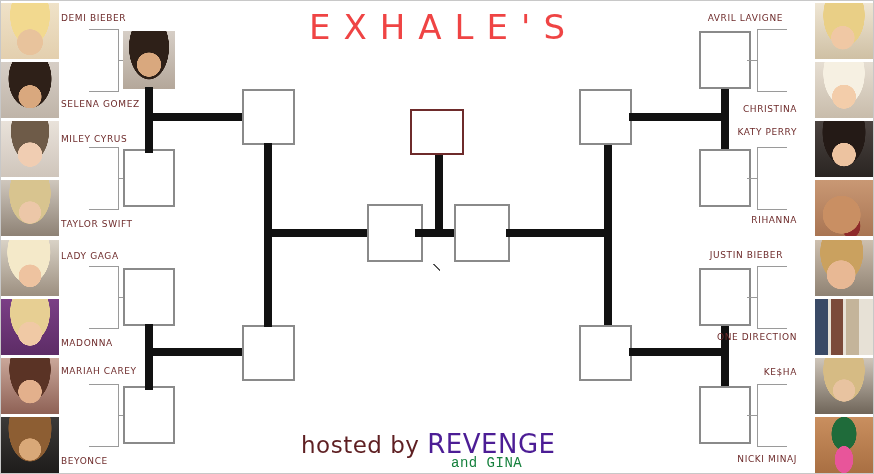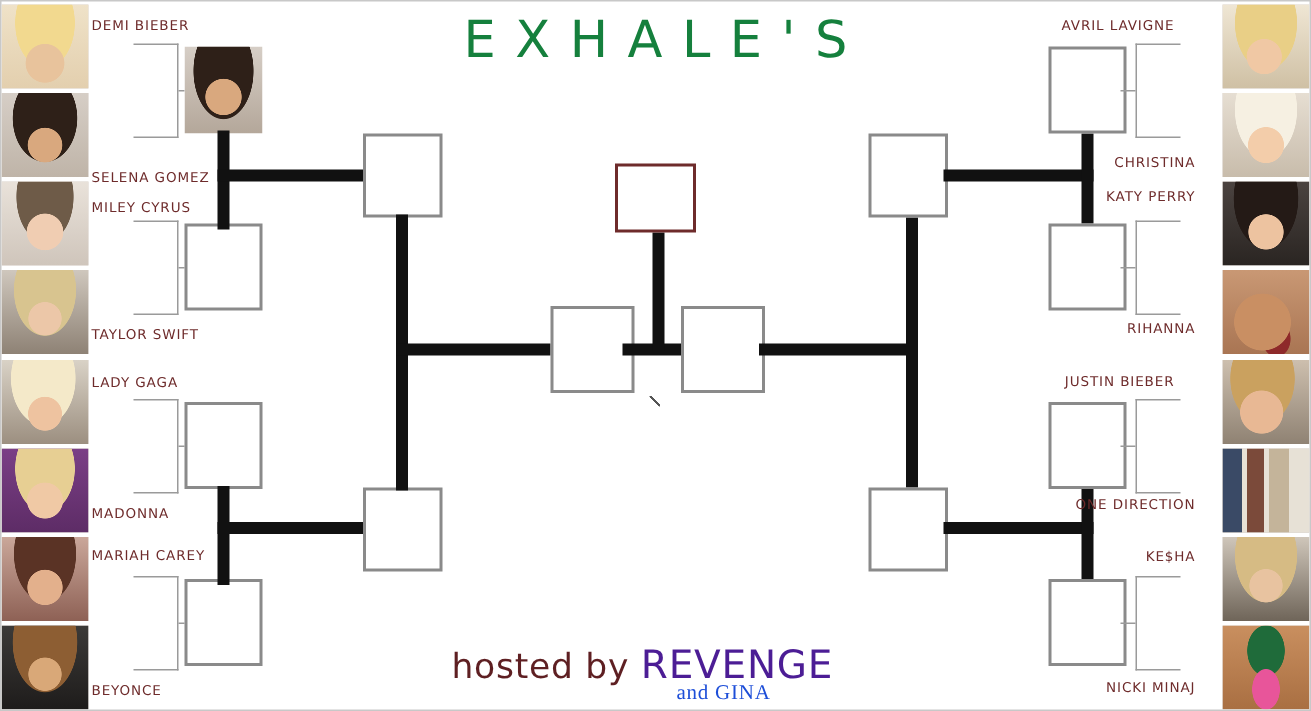--- a/index.html
+++ b/index.html
@@ -59,21 +59,21 @@
 
   
   .bar{position:absolute;background:#111111;}
   .bar.v{width:8px;}
   .bar.h{height:8px;}
 
   
   #title{
     position:absolute;left:0;right:0;top:6px;text-align:center;
     font-family:"DejaVu Sans", sans-serif;
-    font-size:34px;font-weight:400;color:#15803d;
+    font-size:34px;font-weight:400;color:#ef4444;
     letter-spacing:13px;
     text-indent:13px;
   }
   #subtitle{
     position:absolute;left:0;right:0;top:56px;text-align:center;
     font-family:"DejaVu Sans", sans-serif;
     font-size:21px;font-weight:400;color:#141414;
     letter-spacing:1.5px;
   }
   #host{
@@ -83,22 +83,22 @@
   #host .hostedby{
     font-family:"DejaVu Sans", sans-serif;
     font-size:23px;color:#5e1f22;letter-spacing:0.5px;
   }
   #host .revenge{
     font-family:"DejaVu Sans", sans-serif;
     font-size:26px;color:#4c1d95;letter-spacing:0.5px;
   }
   #host .andgina{
     display:block;margin-top:-4px;margin-left:150px;
-    font-family:Liberation Serif, serif;
-    font-size:14px;color:#1d4ed8;letter-spacing:0.5px;
+    font-family:Liberation Mono, monospace;
+    font-size:14px;color:#15803d;letter-spacing:0.5px;
   }
   .tickmark{
     position:absolute;width:7px;height:7px;
     background:linear-gradient(45deg,transparent 44%,#555 44%,#555 60%,transparent 60%);
   }
 
   
   .face{background-repeat:no-repeat;}
 </style>
 </head>
@@ -127,21 +127,21 @@
       <div class="face" id="ph-l5" style="background: radial-gradient(circle at 50% 62%, rgb(240, 201, 165) 0px, rgb(240, 201, 165) 26%, transparent 27%) 0% 0% / cover, radial-gradient(at 50% 24%, rgb(231, 207, 147) 0px, rgb(231, 207, 147) 48%, transparent 49%), linear-gradient(rgb(123, 63, 134), rgb(93, 44, 102));"></div>
     </div>
   <div class="photo" style="left:0px;top:357px;">
       <div class="face" id="ph-l6" style="background: radial-gradient(circle at 50% 60%, rgb(227, 176, 140) 0px, rgb(227, 176, 140) 26%, transparent 27%) 0% 0% / cover, radial-gradient(at 50% 20%, rgb(90, 51, 37) 0px, rgb(90, 51, 37) 50%, transparent 51%), linear-gradient(rgb(202, 167, 154), rgb(142, 97, 85));"></div>
     </div>
   <div class="photo" style="left:0px;top:416px;">
       <div class="face" id="ph-l7" style="background: radial-gradient(circle at 50% 58%, rgb(217, 168, 120) 0px, rgb(217, 168, 120) 25%, transparent 26%) 0% 0% / cover, radial-gradient(at 50% 20%, rgb(141, 94, 51) 0px, rgb(141, 94, 51) 52%, transparent 53%), linear-gradient(rgb(60, 58, 56), rgb(30, 28, 27));"></div>
     </div>
 
   <div class="lbl" style="left:60px;top:12px;">DEMI BIEBER</div>
-  <div class="lbl" style="left:60px;top:98px;margin-top:15px;">SELENA GOMEZ</div>
+  <div class="lbl" style="left:60px;top:98px;">SELENA GOMEZ</div>
   <div class="lbl" style="left:60px;top:133px;">MILEY CYRUS</div>
   <div class="lbl" style="left:60px;top:218px;">TAYLOR SWIFT</div>
   <div class="lbl" style="left:60px;top:250px;">LADY GAGA</div>
   <div class="lbl" style="left:60px;top:337px;">MADONNA</div>
   <div class="lbl" style="left:60px;top:365px;">MARIAH CAREY</div>
   <div class="lbl" style="left:60px;top:455px;">BEYONCE</div>
 
   <div class="r1 left" style="left:88px;top:28px;width:30px;height:63px;"></div>
   <div class="stub" style="left:118px;top:59px;width:10px;"></div>
 

